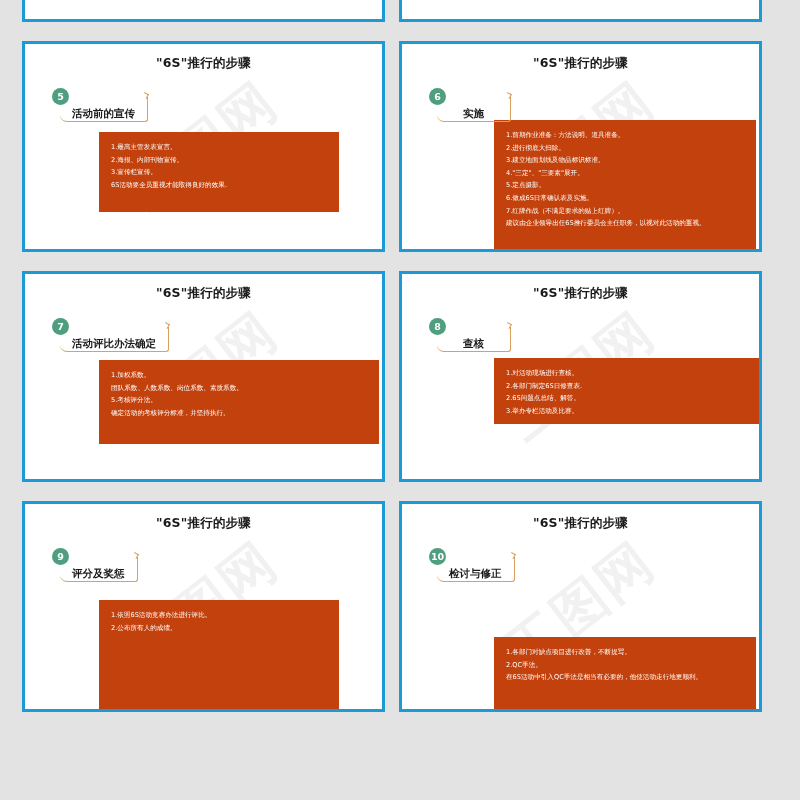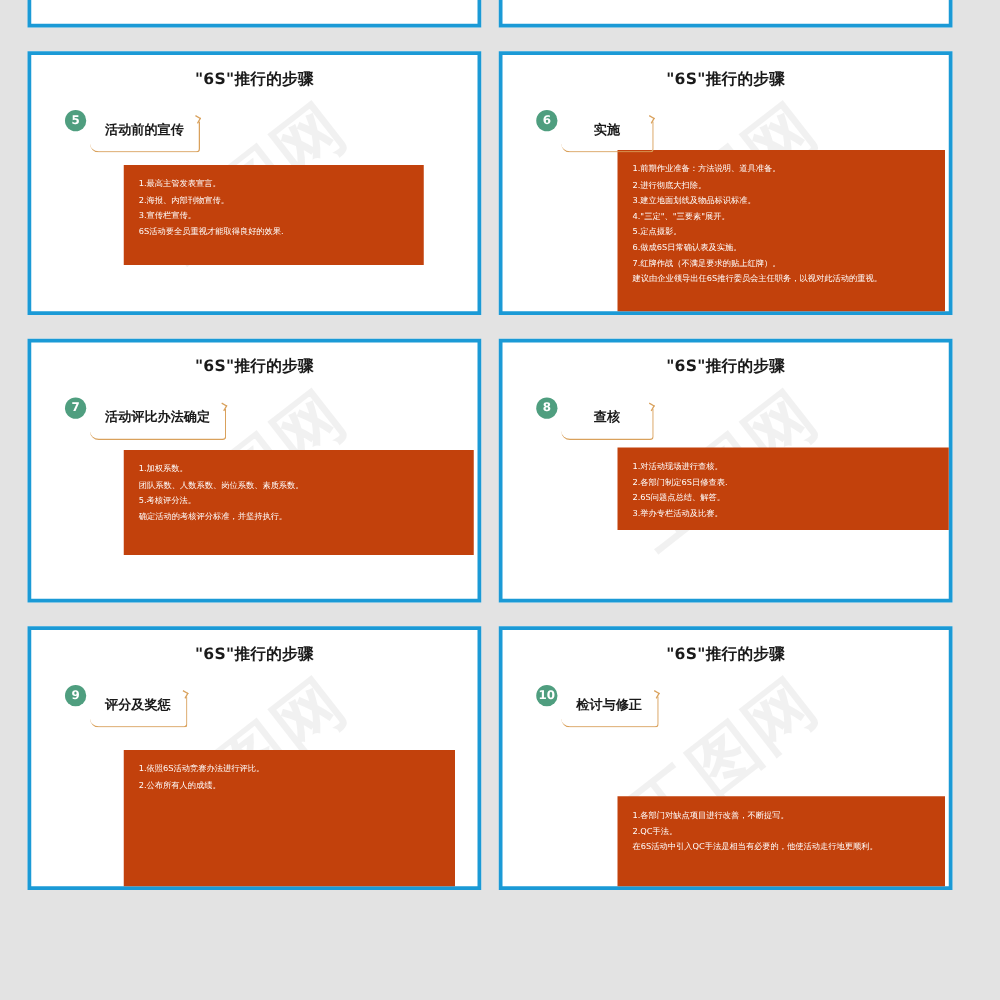--- a/index.html
+++ b/index.html
@@ -117,30 +117,30 @@
     line-height: 17px;
     text-align: center;
     font-weight: 600;
     z-index: 3;
     font-family: "DejaVu Sans", sans-serif;
   }
 
   .step-tab {
     position: absolute;
     top: 9px;
-    left: 20px;
+    left: 8px;
     min-width: 74px;
     height: 25px;
     padding: 0 12px;
     border-bottom: 1.5px solid #d9a15c;
     border-right: 1.5px solid #d9a15c;
     border-bottom-left-radius: 7px;
     border-bottom-right-radius: 3px;
     display: flex;
-    align-items: flex-start;
+    align-items: flex-end;
     justify-content: center;
     z-index: 2;
   }
 
   .step-tab-label {
     font-size: 10.5px;
     font-weight: 600;
     color: #1a1a1a;
     white-space: nowrap;
     font-family: "DejaVu Sans", "Liberation Sans", sans-serif;
@@ -170,21 +170,21 @@
     font-size: 6.6px;
     line-height: 12.6px;
     color: #ffffff;
     white-space: nowrap;
     font-family: "DejaVu Sans", "Liberation Sans", sans-serif;
   }
   .bb-c { left: 74px; top: 88px;  width: 240px; height: 80px;  }
   .bb-d { left: 92px; top: 76px;  width: 262px; height: 135px; }
   .bb-e { left: 74px; top: 86px;  width: 280px; height: 84px;  }
   .bb-f { left: 92px; top: 84px;  width: 274px; height: 66px;  }
-  .bb-g { left: 74px; top: 96px;  width: 265px; height: 115px; }
+  .bb-g { left: 74px; top: 96px;  width: 240px; height: 115px; }
   .bb-h { left: 92px; top: 94px;  width: 262px; height: 117px; margin-top: 39px; }
 
   
   .no-title .step-group { top: -26px; }
 </style>
 </head>
 <body>
 
 <div id="page">
   <div class="slide-grid">

